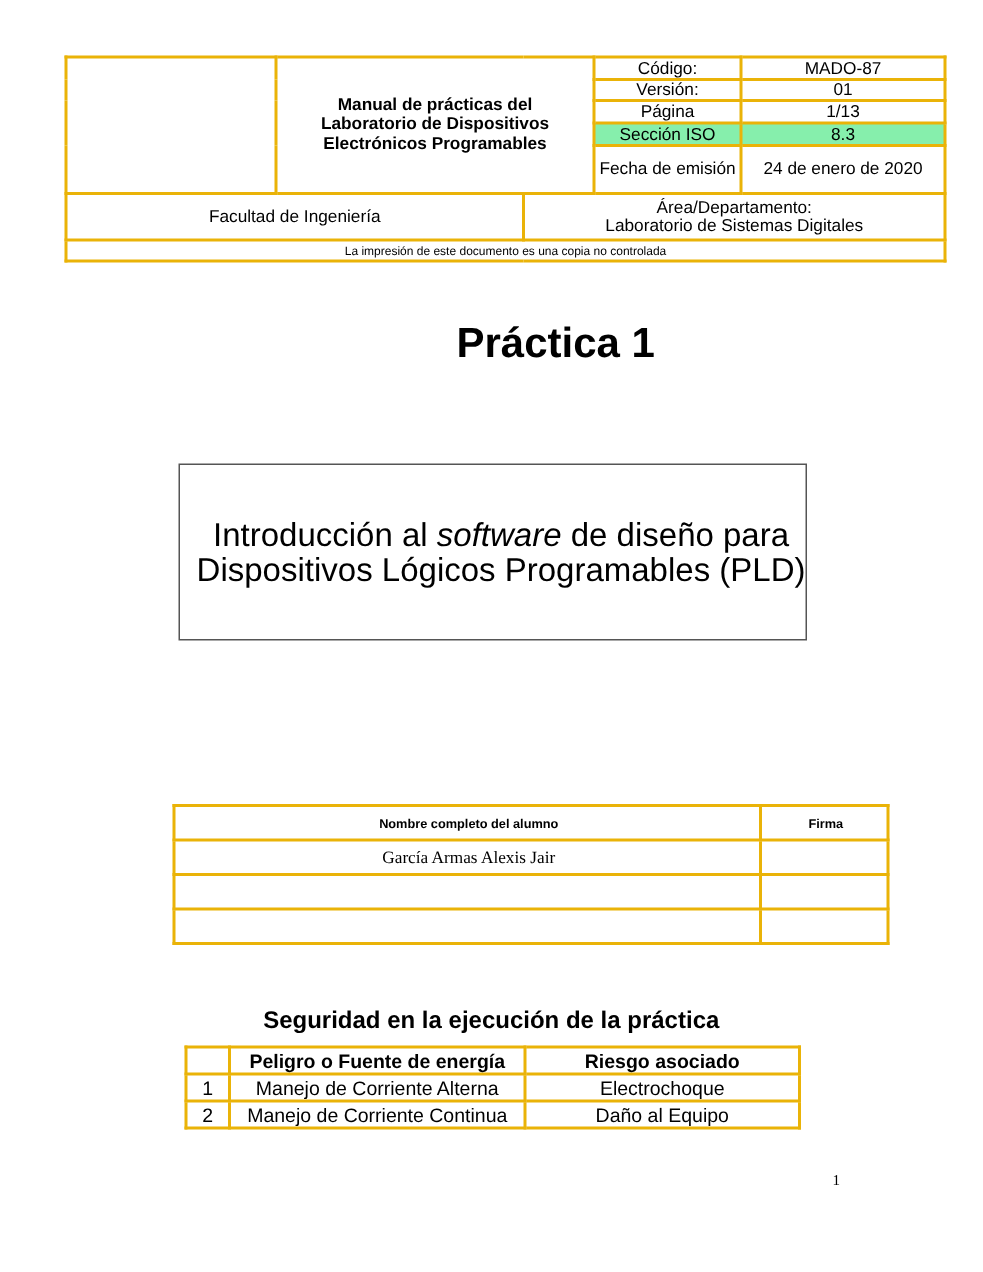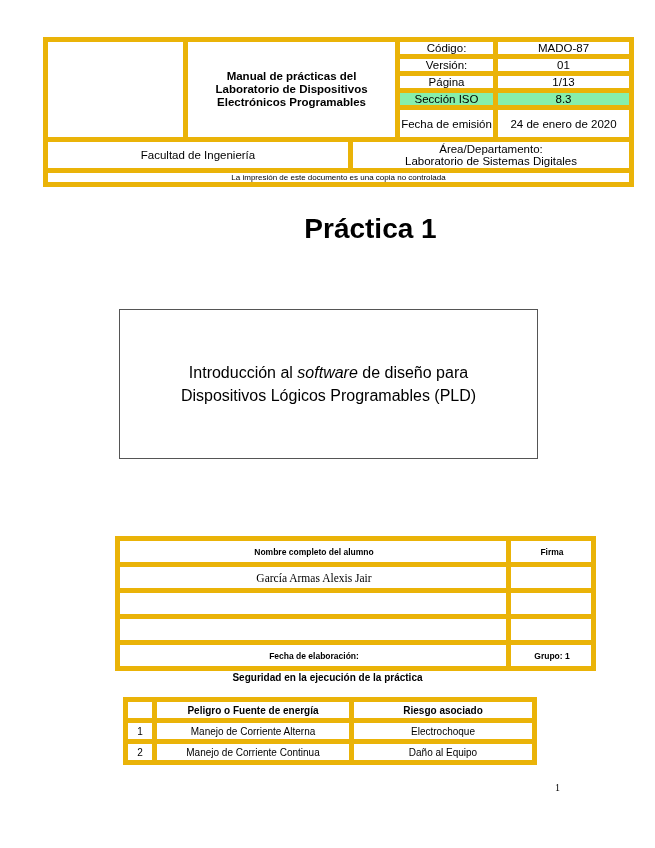--- a/index.html
+++ b/index.html
@@ -2,47 +2,47 @@
 <html><head>
 <meta charset="utf-8">
 <style>
   html, body { margin: 0; padding: 0; }
   body {
     width: 655px; height: 848px; background: #ffffff; position: relative;
     font-family: "Liberation Sans", sans-serif; color: #000; overflow: hidden;
   }
   .abs { position: absolute; box-sizing: border-box; }
   table { border-collapse: collapse; table-layout: fixed; }
-  td, th { border: 5px solid #eab308; padding: 0; text-align: center; vertical-align: middle; }
+  td, th { border: 2px solid #eab308; padding: 0; text-align: center; vertical-align: middle; }
 
   
   #hdr { left: 43px; top: 37px; width: 586px; }
   #hdr td { font-size: 11.5px; line-height: 12px; }
   #hdr .title { font-weight: bold; font-size: 11.5px; line-height: 13px; }
   #hdr .shade { background: #86efac; }
   #hdr .notice { font-size: 8px; line-height: 9px; }
 
   #practice-title { left: 0; width: 655px; top: 212px; text-align: center;
     font-size: 28px; font-weight: bold; line-height: 34px; margin-left: 43px; }
 
-  #topic-box { left: 119px; top: 309px; width: 419px; height: 150px;
-    border: 1px solid #555; display: flex; align-items: center; justify-content: center;
-    text-align: center; font-size: 16px; line-height: 23px; }
+  #topic-box { left: 119px; top: 309px; width: 419px; height: 118px;
+    border: 1px solid #555; display: flex; align-items: center; justify-content: flex-end;
+    text-align: center; font-size: 22px; line-height: 23px; }
   #topic-box em { font-style: italic; }
 
   #student { left: 91px; top: 536px; width: 476px; margin-left: 24px; }
   #student td { height: 21px; font-size: 8.5px; text-align: center; padding-left: 2px; }
   #student .head { font-weight: bold; text-align: center; }
   #student .bold { font-weight: bold; }
   #student .serif { font-family: "Liberation Serif", serif; font-size: 11.5px; }
 
   #safety-heading { left: 0; width: 655px; top: 672px; text-align: center;
-    font-weight: bold; font-size: 10px; }
+    font-weight: bold; font-size: 16px; }
   #safety { left: 123px; top: 697px; width: 409px; }
-  #safety td { height: 16px; font-size: 10px; line-height: 13px; }
+  #safety td { height: 16px; font-size: 13px; line-height: 13px; }
   #safety .bold { font-weight: bold; }
 
   #page-num { left: 555px; top: 782px; font-family: "Liberation Serif", serif; font-size: 10px; }
 </style>
 </head>
 <body>
 
 <table id="hdr" class="abs">
   <colgroup>
       <col style="width:140px">
@@ -115,24 +115,20 @@
     <td></td>
   </tr>
   <tr>
     <td></td>
     <td></td>
   </tr>
   <tr>
     <td></td>
     <td></td>
   </tr>
-  <tr style="height:23px">
-    <td class="bold">Fecha de elaboración:</td>
-    <td class="bold">Grupo: 1</td>
-  </tr>
 </tbody>
   </table>
 
 <div id="safety-heading" class="abs">Seguridad en la ejecución de la práctica</div>
 
 <table id="safety" class="abs">
   <colgroup>
       <col style="width:29px">
       <col style="width:197px">
       <col style="width:183px">

